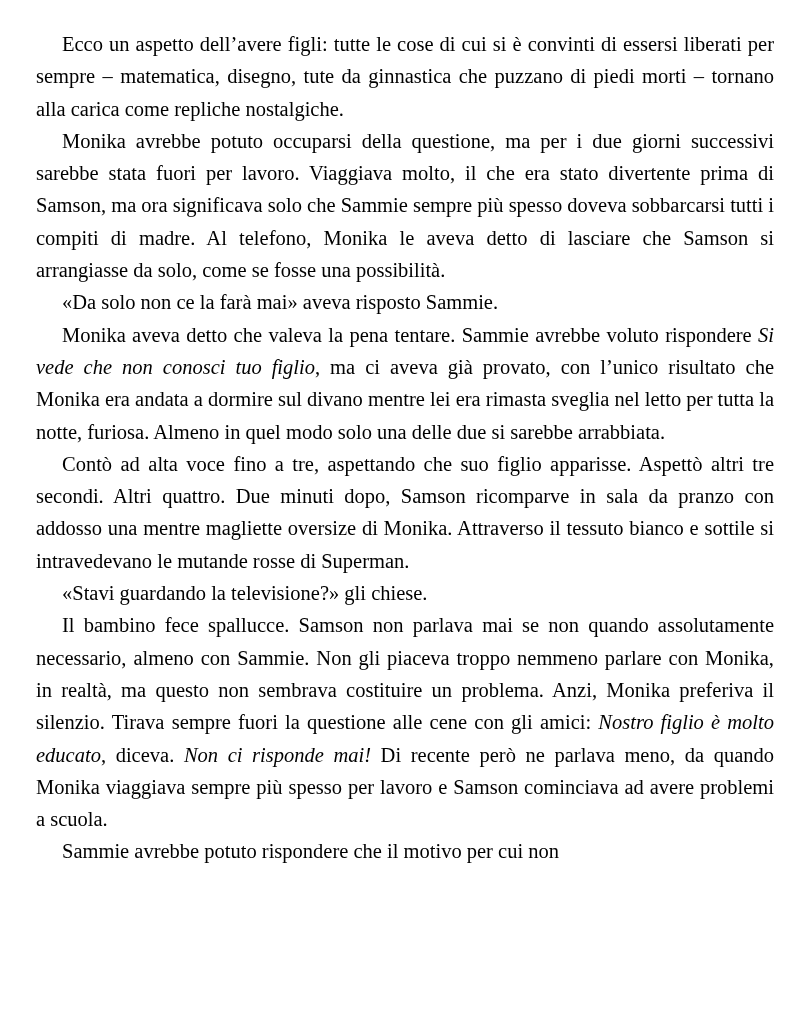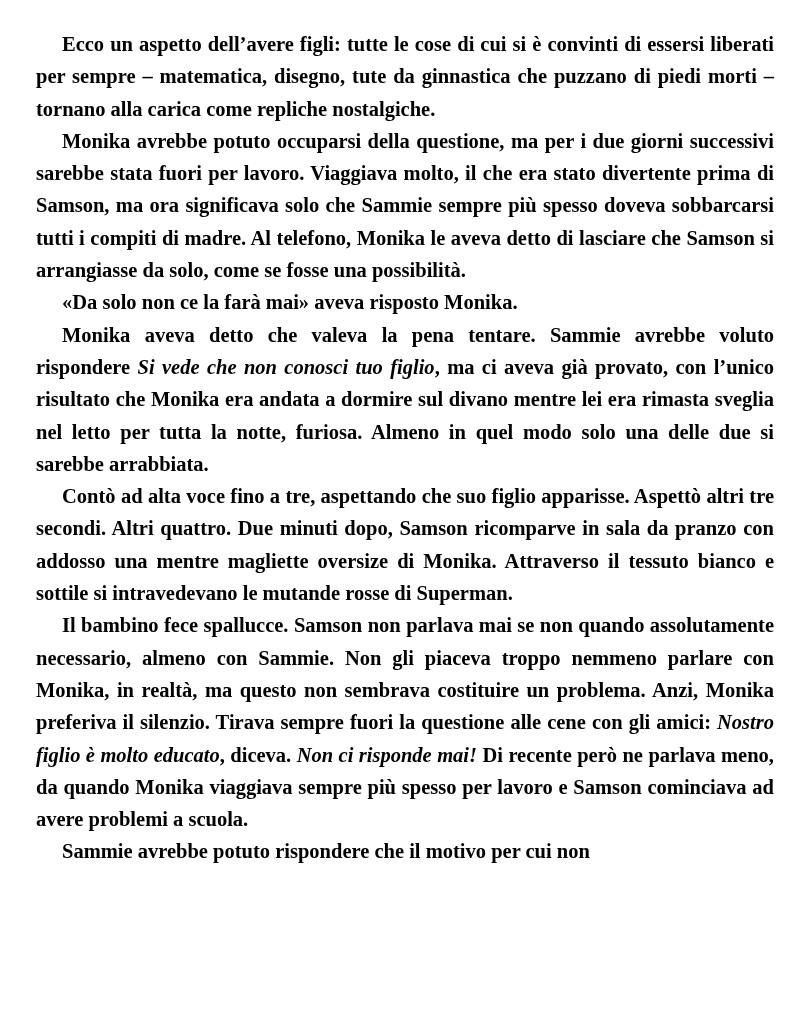--- a/index.html
+++ b/index.html
@@ -11,21 +11,20 @@
     width: 810px;
     height: 1024px;
     overflow: hidden;
   }
   .page {
     width: 810px;
     height: 1024px;
     box-sizing: border-box;
     padding: 28px 36px 20px 36px;
     background: #ffffff;
-    font-weight: bold;
   }
   .body-text {
     font-family: "Liberation Serif", "DejaVu Serif", serif;
     font-size: 20.5px;
     line-height: 32.3px;
     color: #000000;
     text-align: justify;
     text-justify: inter-word;
     hyphens: none;
   }
@@ -37,19 +36,20 @@
     font-style: italic;
   }
 </style>
 </head>
 <body>
 
 <div class="page">
   <div class="body-text" id="body-text">
       <p class="para"><span>Ecco un aspetto dell’avere figli: tutte le cose di cui si è convinti di essersi liberati per sempre – matematica, disegno, tute da ginnastica che puzzano di piedi morti – tornano alla carica come repliche nostalgiche.</span></p>
       <p class="para"><span>Monika avrebbe potuto occuparsi della questione, ma per i due giorni successivi sarebbe stata fuori per lavoro. Viaggiava molto, il che era stato divertente prima di Samson, ma ora significava solo che Sammie sempre più spesso doveva sobbarcarsi tutti i compiti di madre. Al telefono, Monika le aveva detto di lasciare che Samson si arrangiasse da solo, come se fosse una possibilità.</span></p>
-      <p class="para"><span>«Da solo non ce la farà mai» aveva risposto Monika.</span></p>
+      <p class="para"><span>«Da solo non ce la farà mai» aveva risposto Sammie.</span></p>
       <p class="para"><span>Monika aveva detto che valeva la pena tentare. Sammie avrebbe voluto rispondere </span><em>Si vede che non conosci tuo figlio</em><span>, ma ci aveva già provato, con l’unico risultato che Monika era andata a dormire sul divano mentre lei era rimasta sveglia nel letto per tutta la notte, furiosa. Almeno in quel modo solo una delle due si sarebbe arrabbiata.</span></p>
       <p class="para"><span>Contò ad alta voce fino a tre, aspettando che suo figlio apparisse. Aspettò altri tre secondi. Altri quattro. Due minuti dopo, Samson ricomparve in sala da pranzo con addosso una mentre magliette oversize di Monika. Attraverso il tessuto bianco e sottile si intravedevano le mutande rosse di Superman.</span></p>
+      <p class="para"><span>«Stavi guardando la televisione?» gli chiese.</span></p>
       <p class="para"><span>Il bambino fece spallucce. Samson non parlava mai se non quando assolutamente necessario, almeno con Sammie. Non gli piaceva troppo nemmeno parlare con Monika, in realtà, ma questo non sembrava costituire un problema. Anzi, Monika preferiva il silenzio. Tirava sempre fuori la questione alle cene con gli amici: </span><em>Nostro figlio è molto educato</em><span>, diceva. </span><em>Non ci risponde mai!</em><span> Di recente però ne parlava meno, da quando Monika viaggiava sempre più spesso per lavoro e Samson cominciava ad avere problemi a scuola.</span></p>
       <p class="para"><span>Sammie avrebbe potuto rispondere che il motivo per cui non</span></p>
     </div>
 </div>
 
 </body></html>

